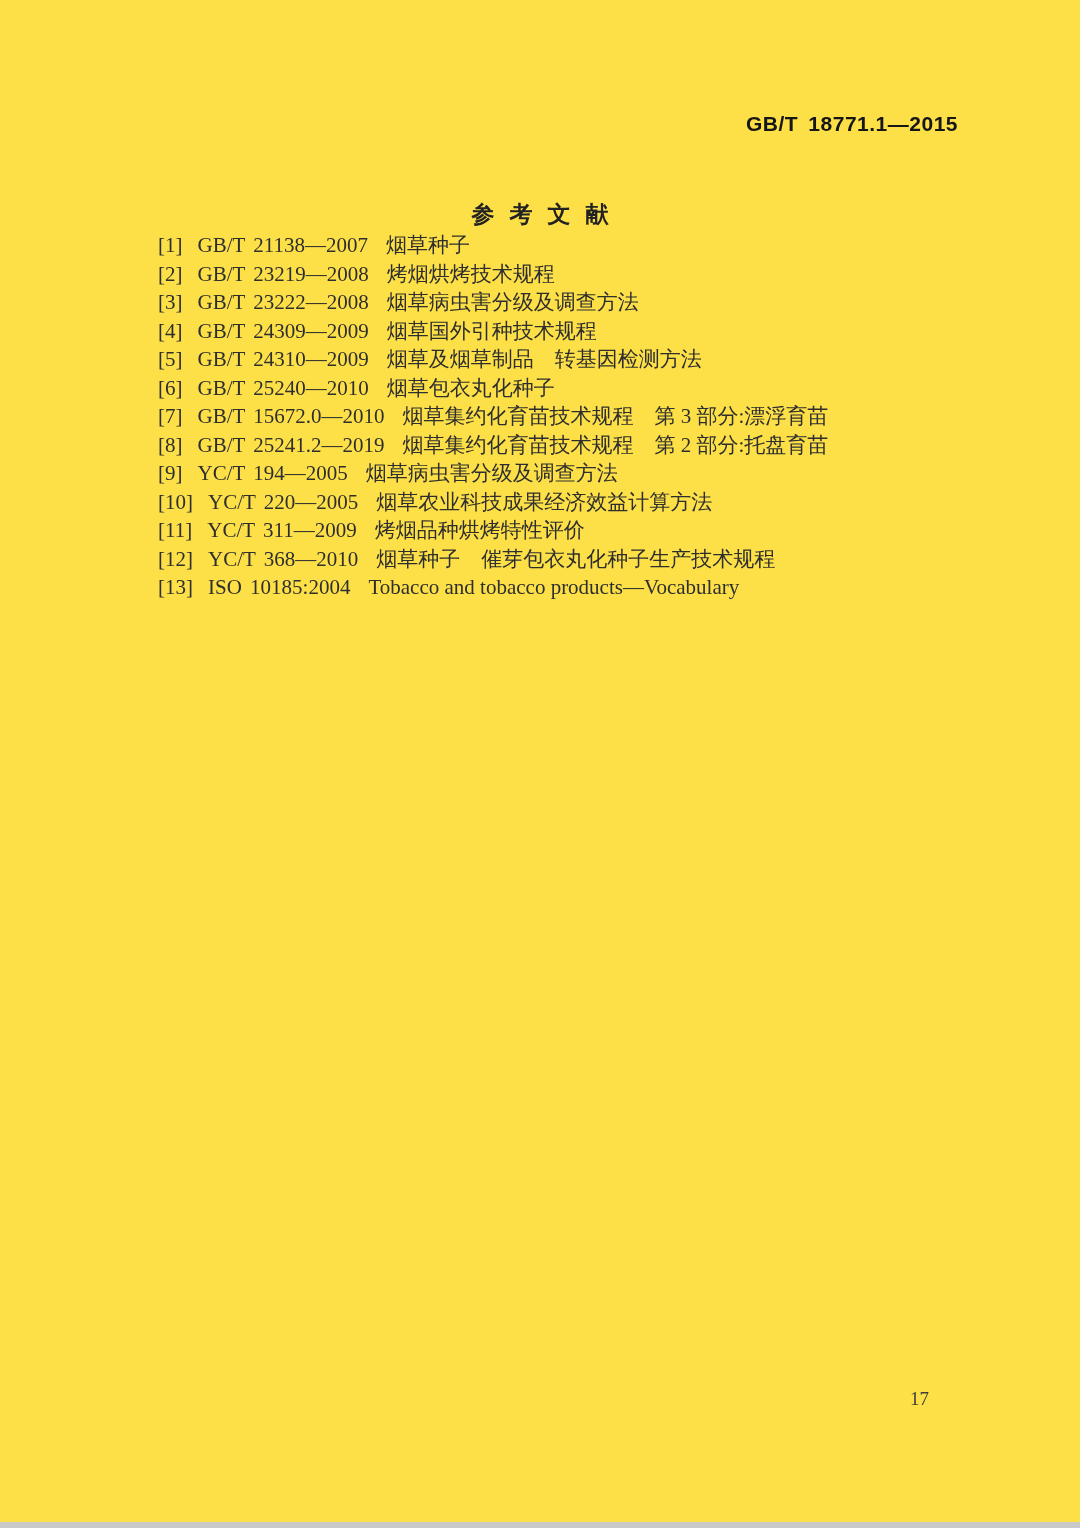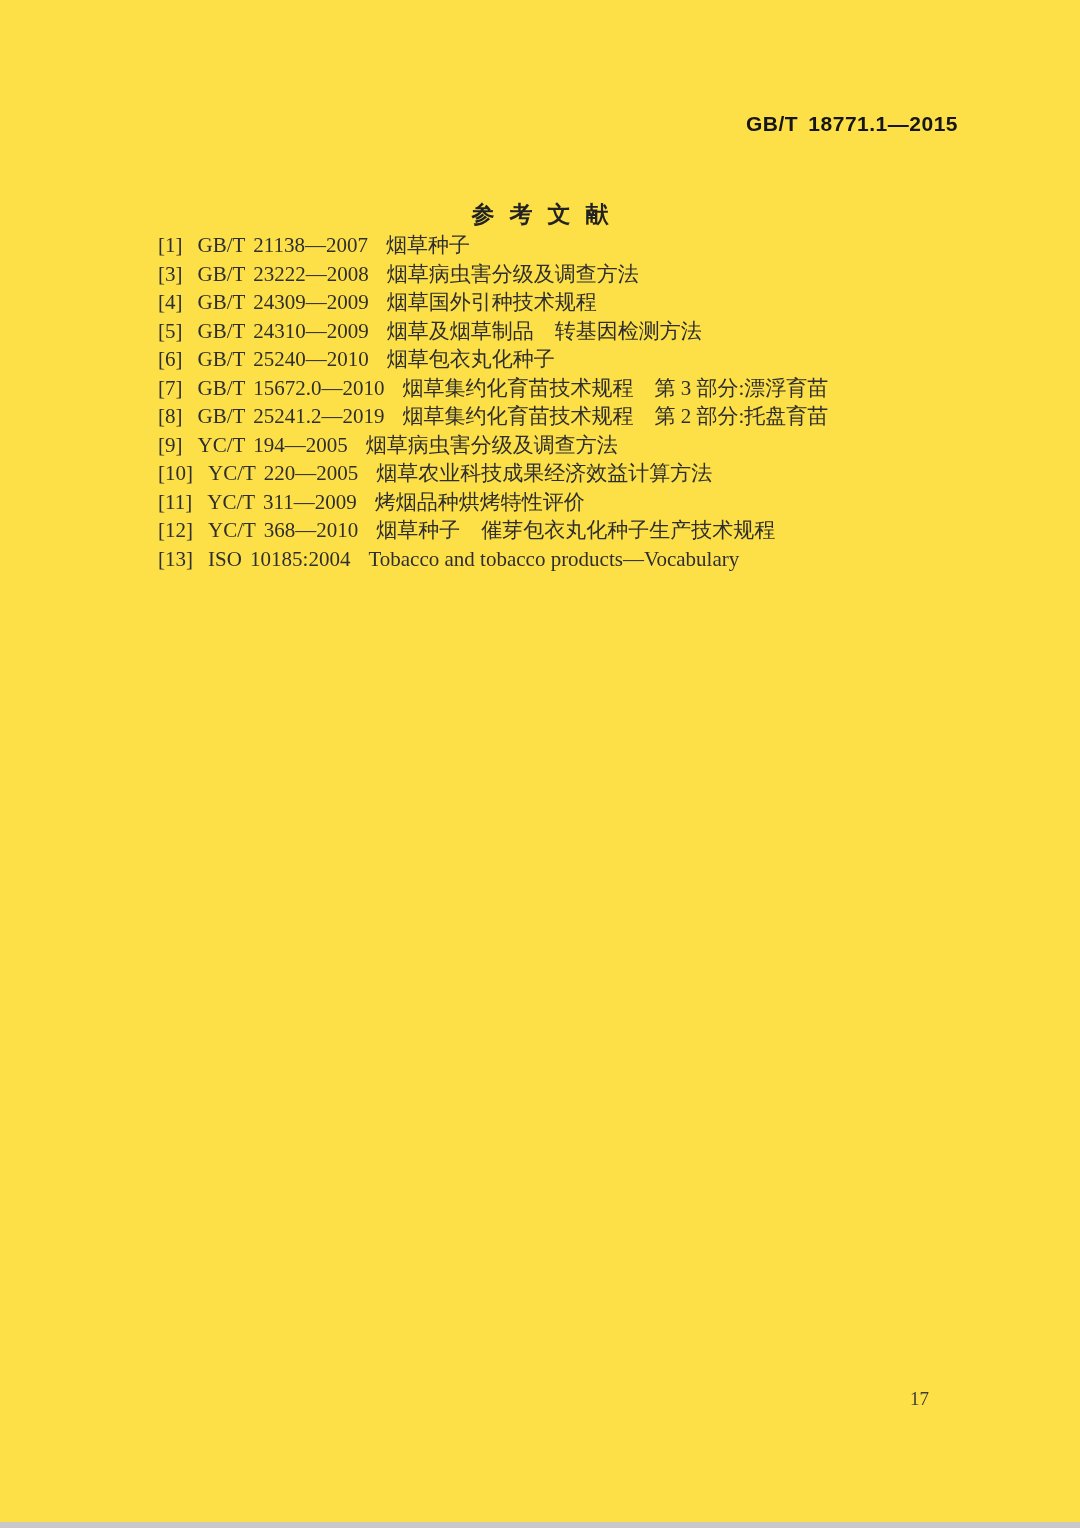--- a/index.html
+++ b/index.html
@@ -81,20 +81,21 @@
 <body>
 
 <div class="page">
 
   <div class="std-number">GB/T 18771.1—2015</div>
 
   <div class="doc-title">参考文献</div>
 
   <div class="ref-list">
     <div class="ref-row"><span class="ref-num">[1]</span><span class="ref-code">GB/T 21138—2007</span><span class="ref-title">烟草种子</span></div>
+    <div class="ref-row"><span class="ref-num">[2]</span><span class="ref-code">GB/T 23219—2008</span><span class="ref-title">烤烟烘烤技术规程</span></div>
     <div class="ref-row"><span class="ref-num">[3]</span><span class="ref-code">GB/T 23222—2008</span><span class="ref-title">烟草病虫害分级及调查方法</span></div>
     <div class="ref-row"><span class="ref-num">[4]</span><span class="ref-code">GB/T 24309—2009</span><span class="ref-title">烟草国外引种技术规程</span></div>
     <div class="ref-row"><span class="ref-num">[5]</span><span class="ref-code">GB/T 24310—2009</span><span class="ref-title">烟草及烟草制品　转基因检测方法</span></div>
     <div class="ref-row"><span class="ref-num">[6]</span><span class="ref-code">GB/T 25240—2010</span><span class="ref-title">烟草包衣丸化种子</span></div>
     <div class="ref-row"><span class="ref-num">[7]</span><span class="ref-code">GB/T 15672.0—2010</span><span class="ref-title">烟草集约化育苗技术规程　第 3 部分:漂浮育苗</span></div>
     <div class="ref-row"><span class="ref-num">[8]</span><span class="ref-code">GB/T 25241.2—2019</span><span class="ref-title">烟草集约化育苗技术规程　第 2 部分:托盘育苗</span></div>
     <div class="ref-row"><span class="ref-num">[9]</span><span class="ref-code">YC/T 194—2005</span><span class="ref-title">烟草病虫害分级及调查方法</span></div>
     <div class="ref-row"><span class="ref-num">[10]</span><span class="ref-code">YC/T 220—2005</span><span class="ref-title">烟草农业科技成果经济效益计算方法</span></div>
     <div class="ref-row"><span class="ref-num">[11]</span><span class="ref-code">YC/T 311—2009</span><span class="ref-title">烤烟品种烘烤特性评价</span></div>
     <div class="ref-row"><span class="ref-num">[12]</span><span class="ref-code">YC/T 368—2010</span><span class="ref-title">烟草种子　催芽包衣丸化种子生产技术规程</span></div>

